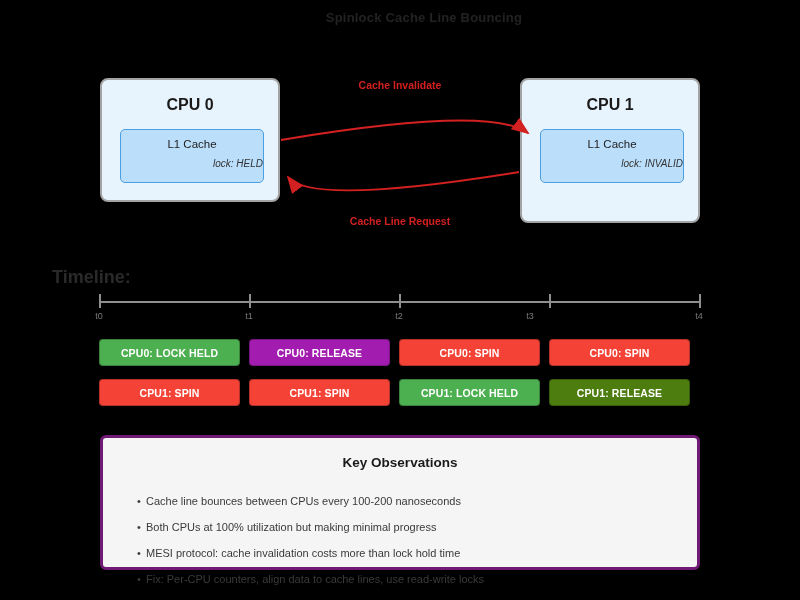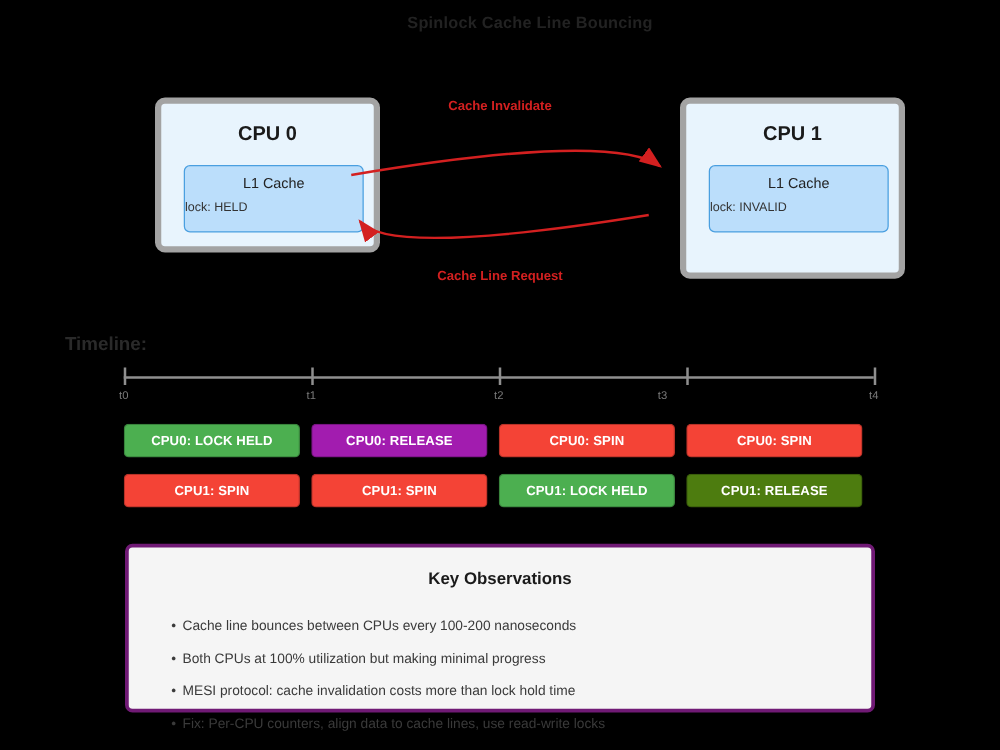--- a/index.html
+++ b/index.html
@@ -32,23 +32,22 @@
     color: #222222;
     letter-spacing: 0.2px;
     margin-left: 24px;
   }
 
   
   .cpu-box {
     position: absolute;
     box-sizing: border-box;
     background: #e8f4fd;
-    border: 5px solid #a3a3a3;
+    border: 2px solid #a3a3a3;
     border-radius: 8px;
-    margin-left: 24px;
   }
   #cpu0-box { left: 100px; top: 78px; width: 180px; height: 124px; }
   #cpu1-box { left: 520px; top: 78px; width: 180px; height: 145px; }
   .cpu-title {
     position: absolute;
     left: 0; top: 16px;
     width: 100%;
     text-align: center;
     font-size: 16px;
     font-weight: bold;
@@ -70,23 +69,24 @@
     left: 0; top: 8px;
     width: 100%;
     text-align: center;
     font-size: 11.5px;
     color: #222222;
   }
   .cache-state {
     position: absolute;
     left: 0; top: 28px;
     width: 100%;
-    text-align: left;
+    text-align: right;
     font-size: 10px;
     color: #333333;
+    font-style: italic;
   }
 
   
   .arrow-label {
     position: absolute;
     width: 240px;
     text-align: center;
     font-size: 10.5px;
     font-weight: bold;
     color: #d32020;
@@ -99,21 +99,21 @@
     position: absolute;
     left: 0; top: 0;
     width: 800px; height: 600px;
     pointer-events: none;
   }
 
   
   #timeline-label {
     position: absolute;
     left: 52px; top: 267px;
-    font-size: 15px;
+    font-size: 18px;
     font-weight: bold;
     color: #2a2a2a;
   }
   #timeline-axis {
     position: absolute;
     left: 99px; top: 301px;
     width: 600px;
     height: 2px;
     background: #8f8f8f;
   }

